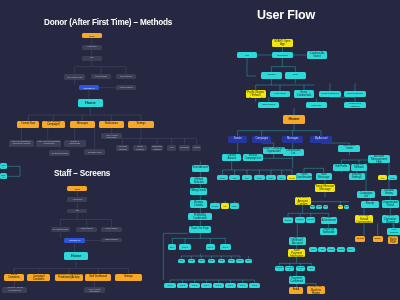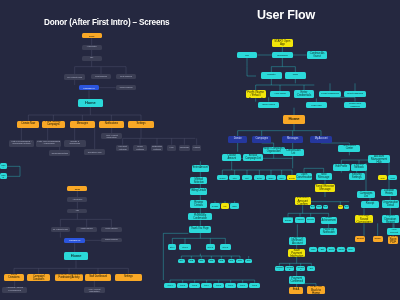--- a/index.html
+++ b/index.html
@@ -88,21 +88,22 @@
       <path d="M601 698 L601 715 M517 715 L676 715 M517 715 L517 733 M555 715 L555 733 M631 715 L631 733 M676 715 L676 733"></path>
       <path d="M890 735 L890 748 M940 748 L1052 748 M940 748 L940 740 M967 740 L967 748 M994 740 L994 748 M1024 740 L1024 748 M1052 740 L1052 748"></path>
       <path d="M890 771 L890 790 M838 790 L934 790 M838 790 L838 797 M869 790 L869 797 M902 790 L902 797 M934 790 L934 797"></path>
       <path d="M890 813 L890 828 M890 851 L890 861 M948 851 L948 858 M890 851 L948 851"></path>
       <path d="M601 761 L601 768 M544 768 L720 768 M544 768 L544 776 M574 768 L574 776 M604 768 L604 776 M634 768 L634 776 M664 768 L664 776 M694 768 L694 776 M720 768 L720 776 M746 768 L746 776"></path>
       <path d="M490 700 L490 840 M510 840 L764 840 M510 840 L510 848 M548 840 L548 848 M584 840 L584 848 M620 840 L620 848 M656 840 L656 848 M692 840 L692 848 M728 840 L728 848 M764 840 L764 848"></path>
       <path d="M490 700 L565 700 M20 499 L60 499 M20 529 L60 529 M60 499 L60 529"></path>
     </g>
   </svg>
 
-  <div class="title t-sec" style="left:44px;top:18px;">Donor (After First Intro) – Screens</div>
+  <div class="title t-sec" style="left:44px;top:18px;">Donor (After First Time) – Methods</div>
+  <div class="title t-sec" style="left:54px;top:169px;">Staff – Screens</div>
   <div class="title t-sub" style="left:257px;top:8px;">User Flow</div>
 
 <div class="node n-orange" style="left: 81.6667px; top: 33.3333px; width: 20px; height: 5px; font-size: 1.9px;">Splash</div>
     <div class="node n-gray" style="left: 81.6667px; top: 45px; width: 20px; height: 4.66667px; font-size: 1.77333px;">Authentication</div>
     <div class="node n-gray" style="left: 81.6667px; top: 56px; width: 20px; height: 4.66667px; font-size: 1.77333px;">Intro</div>
     <div class="node n-gray" style="left: 64.3333px; top: 74px; width: 20.6667px; height: 5.66667px; font-size: 2.15333px;">Try Without Login</div>
     <div class="node n-gray" style="left: 90.6667px; top: 74.3333px; width: 20.6667px; height: 4.66667px; font-size: 1.77333px;">Forgot Password</div>
     <div class="node n-gray" style="left: 115.667px; top: 74.3333px; width: 20.6667px; height: 4.66667px; font-size: 1.77333px;">Create Password</div>
     <div class="node n-blue" style="left: 78.6667px; top: 85px; width: 20.6667px; height: 5.33333px; font-size: 2.02667px;">Login/Sign Up</div>
     <div class="node n-gray" style="left: 115.667px; top: 85.3333px; width: 20.6667px; height: 4.66667px; font-size: 1.77333px;">Confirm Password</div>

